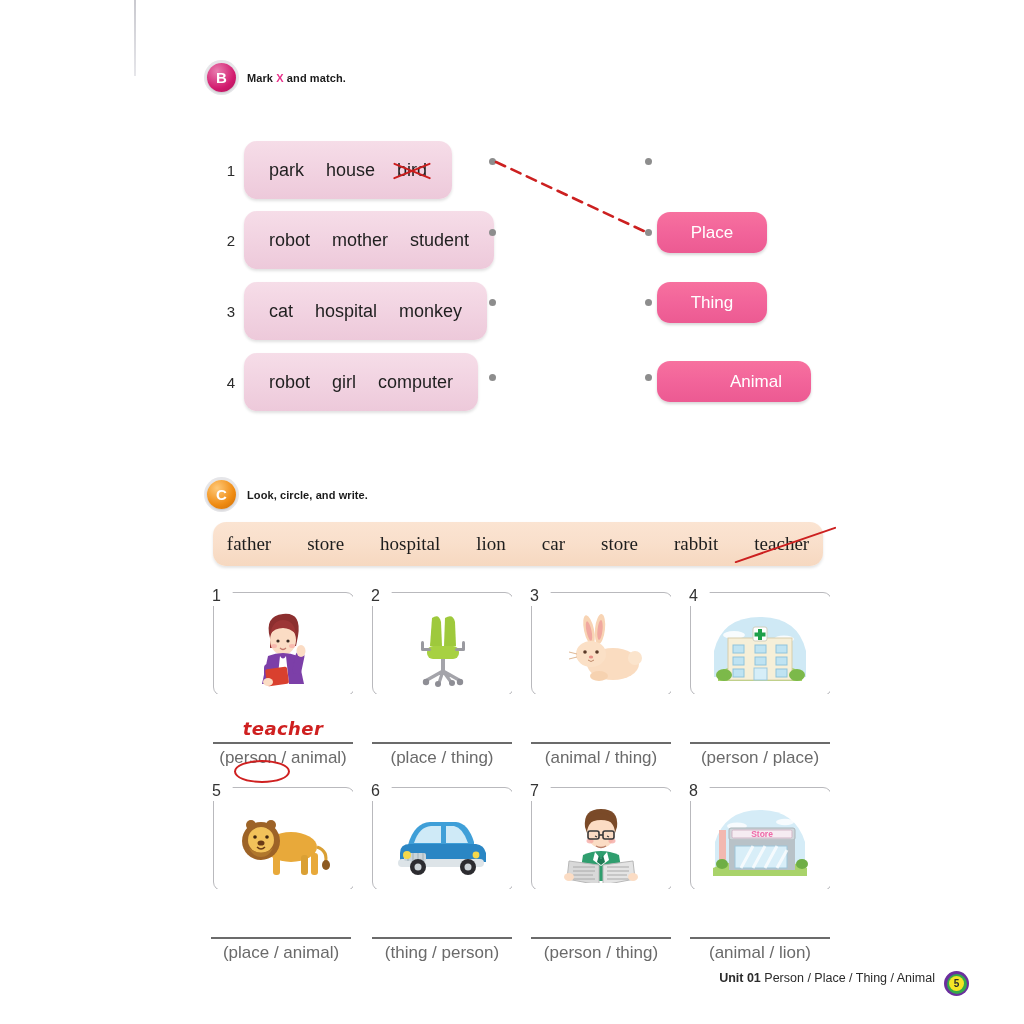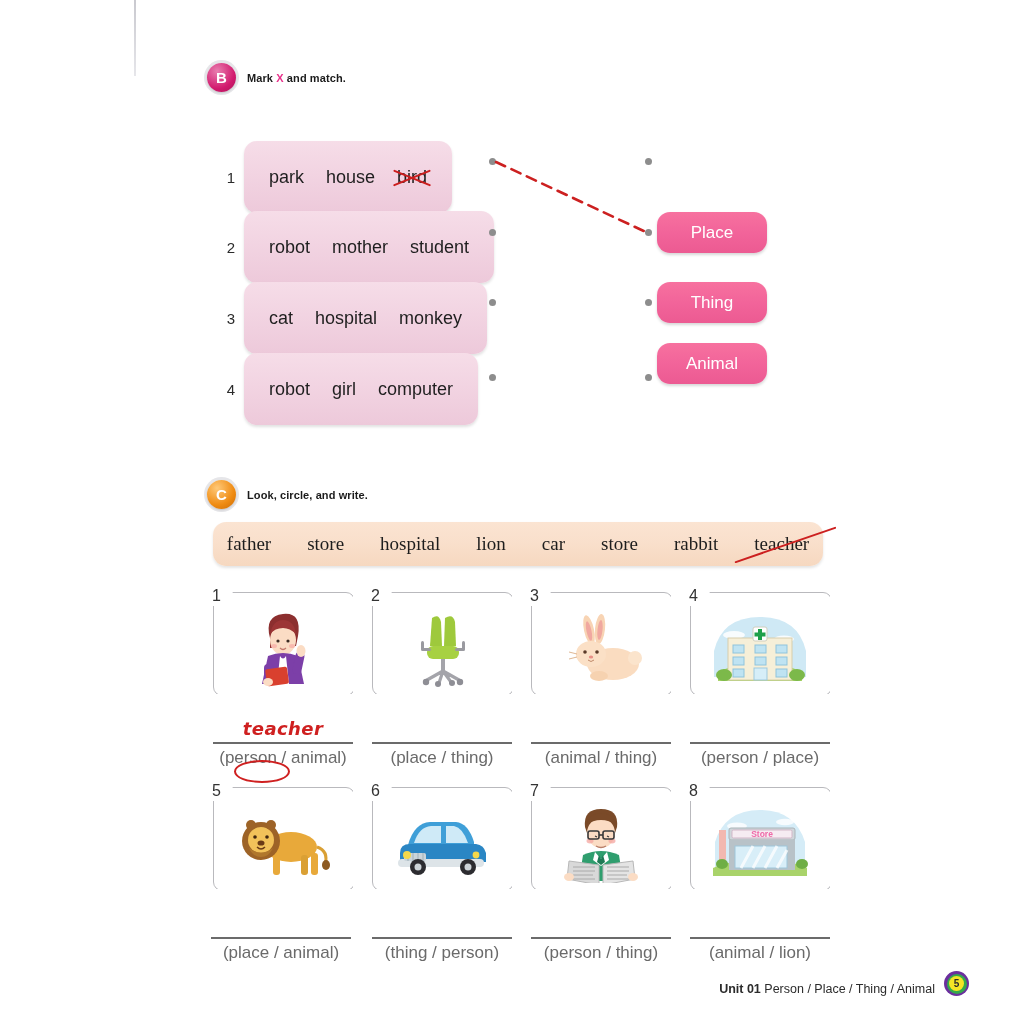--- a/index.html
+++ b/index.html
@@ -24,21 +24,21 @@
   .badge.c{background:radial-gradient(circle at 35% 28%,#ffc978 0%,#ef8b12 60%,#c96a06 100%);}
   .sec-title{font-size:11px;font-weight:bold;color:#1b1b1b;letter-spacing:.1px;}
   .sec-title .x{color:#e8308a;}
 
   
   .b-row{position:absolute;display:flex;align-items:center;}
   .b-num{width:20px;text-align:right;font-size:15px;color:#2b2b2b;margin-right:9px;}
   .wordbox{
     background:linear-gradient(to bottom,#f6dde8 0%,#f2d4e2 45%,#edc9da 100%);
     border-radius:13px;height:40px;display:flex;align-items:center;
-    justify-content:center;gap:0px;padding:16px 14px;
+    justify-content:center;gap:0px;padding:9px 14px;
     box-shadow:0 2px 3px rgba(0,0,0,.12);
   }
   .wordbox span{font-size:18px;color:#1f1f1f;padding:0 11px;position:relative;}
   .wordbox span.struck{color:#1f1f1f;}
   .wordbox span.struck::before,.wordbox span.struck::after{
     content:"";position:absolute;left:6px;right:6px;top:50%;height:2.4px;
     background:#cc1d1d;border-radius:2px;}
   .wordbox span.struck::before{transform:rotate(22deg);}
   .wordbox span.struck::after{transform:rotate(-22deg);}
 
@@ -82,21 +82,21 @@
   .answer{position:absolute;width:140px;text-align:center;}
   .ansline{width:140px;height:2px;background:#6b6b6b;}
   .opt{font-size:17px;color:#6a6a6a;margin-top:4px;}
   .hand{position:absolute;left:0;width:140px;text-align:center;bottom:4px;
     font-family:"DejaVu Sans", sans-serif;font-size:18px;color:#cf2020;
     font-style:italic;font-weight:bold;letter-spacing:.4px;}
   .circle-mark{position:absolute;border:2.2px solid #cf2020;border-radius:50%;
     width:52px;height:19px;}
 
   
-  .footer{position:absolute;right:55px;bottom:28px;display:flex;align-items:flex-end;gap:9px;}
+  .footer{position:absolute;right:55px;bottom:28px;display:flex;align-items:flex-start;gap:9px;}
   .foot-text{font-size:12.5px;color:#2b2b2b;}
   .foot-text b{font-weight:bold;}
   .pagenum{width:25px;height:25px;border-radius:50%;
     background:#6b2f9e;display:flex;align-items:center;justify-content:center;}
   .pagenum .ring2{width:20px;height:20px;border-radius:50%;background:#35a94b;
     display:flex;align-items:center;justify-content:center;}
   .pagenum .ring3{width:15px;height:15px;border-radius:50%;background:#f5e426;
     display:flex;align-items:center;justify-content:center;
     font-size:10px;color:#2b2b2b;font-weight:bold;}
 </style>
@@ -153,21 +153,21 @@
   <div class="dot" style="left:489px;top:299px;"></div>
   <div class="dot" style="left:489px;top:374px;"></div>
 
   <div class="dot" style="left:645px;top:158px;"></div>
   <div class="dot" style="left:645px;top:229px;"></div>
   <div class="dot" style="left:645px;top:299px;"></div>
   <div class="dot" style="left:645px;top:374px;"></div>
 
   <div class="cat" style="left:657px;top:212px;">Place</div>
   <div class="cat" style="left:657px;top:282px;">Thing</div>
-  <div class="cat" style="left:657px;top:343px;">Animal</div>
+  <div class="cat" style="left:657px;top:361px;padding-left:44px;">Animal</div>
 
   <svg class="matchline">
     <line x1="496" y1="162" x2="648" y2="233" stroke="#cc2020" stroke-width="2.6" stroke-dasharray="10,7" stroke-linecap="round"></line>
   </svg>
 
   <div class="sec-head" style="left:207px;top:480px;">
     <div class="badge c">C</div>
     <div class="sec-title">Look, circle, and write.</div>
   </div>
 

